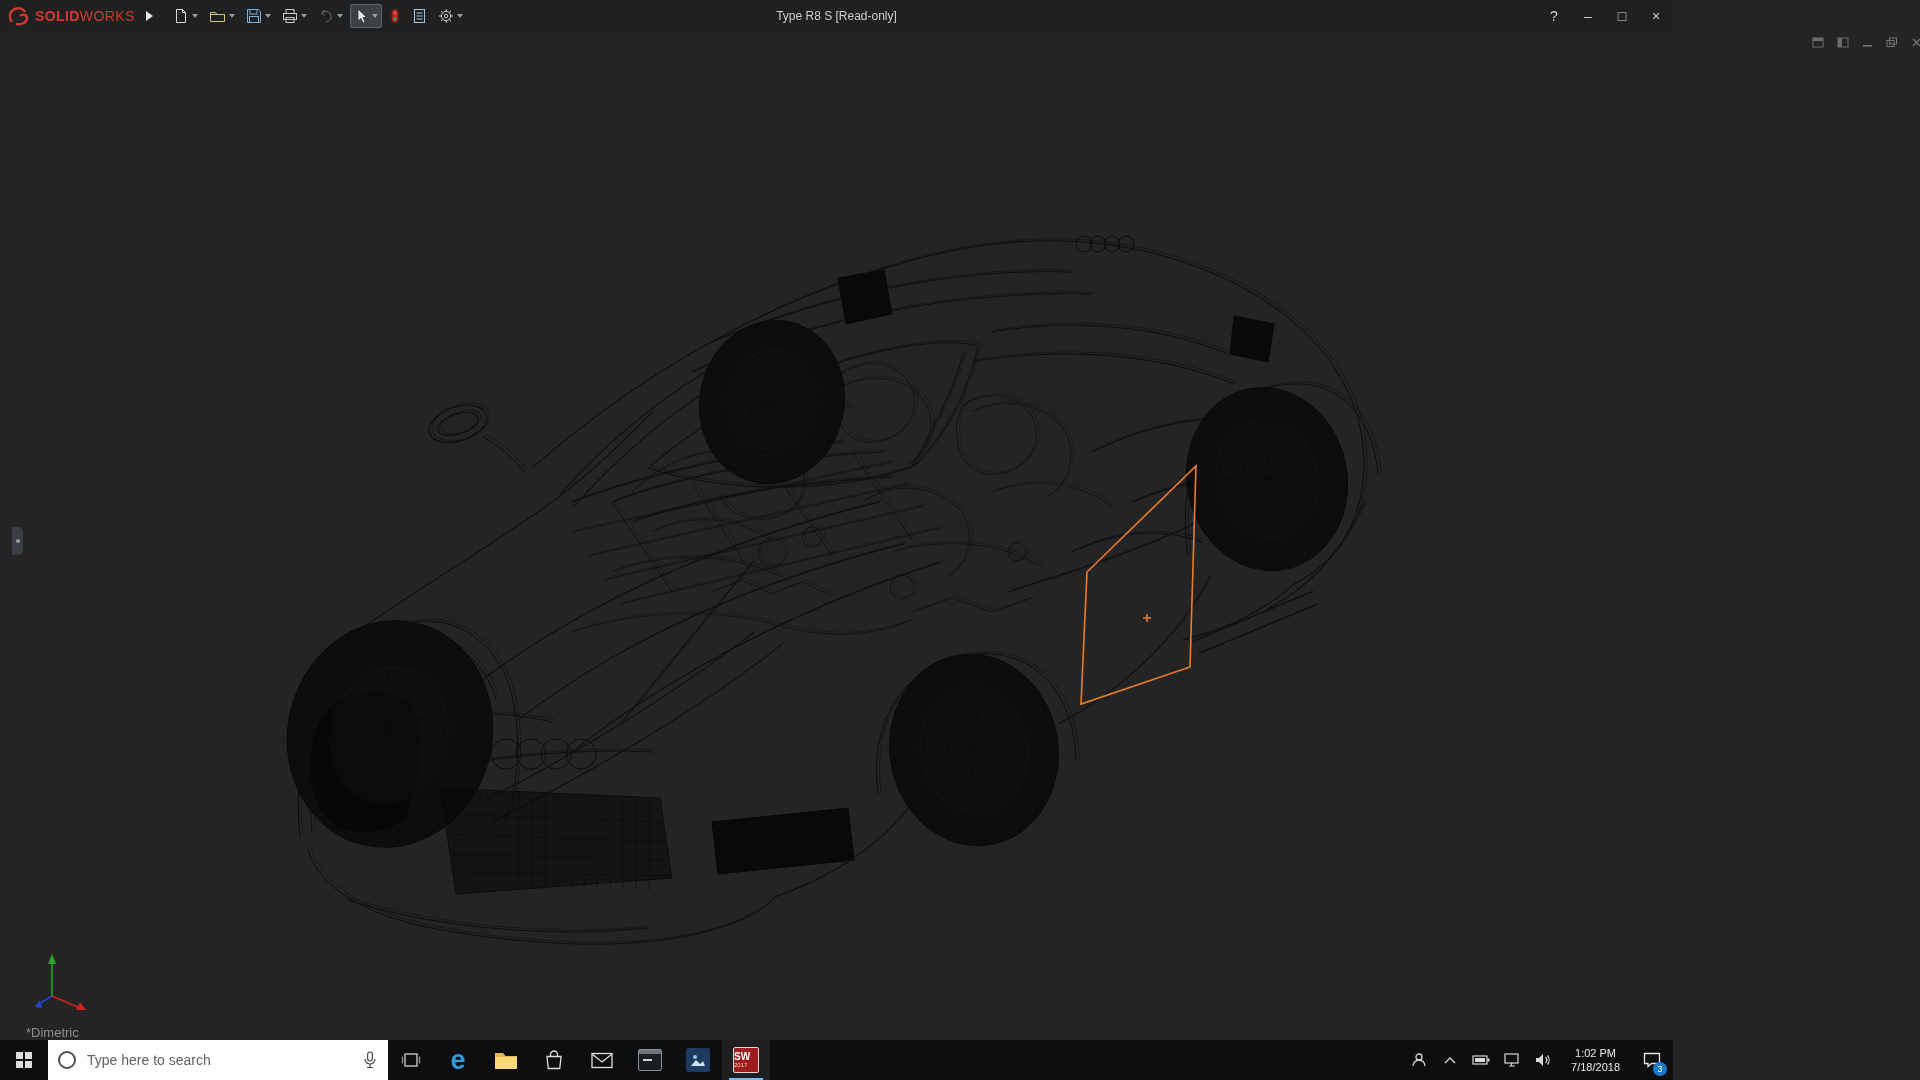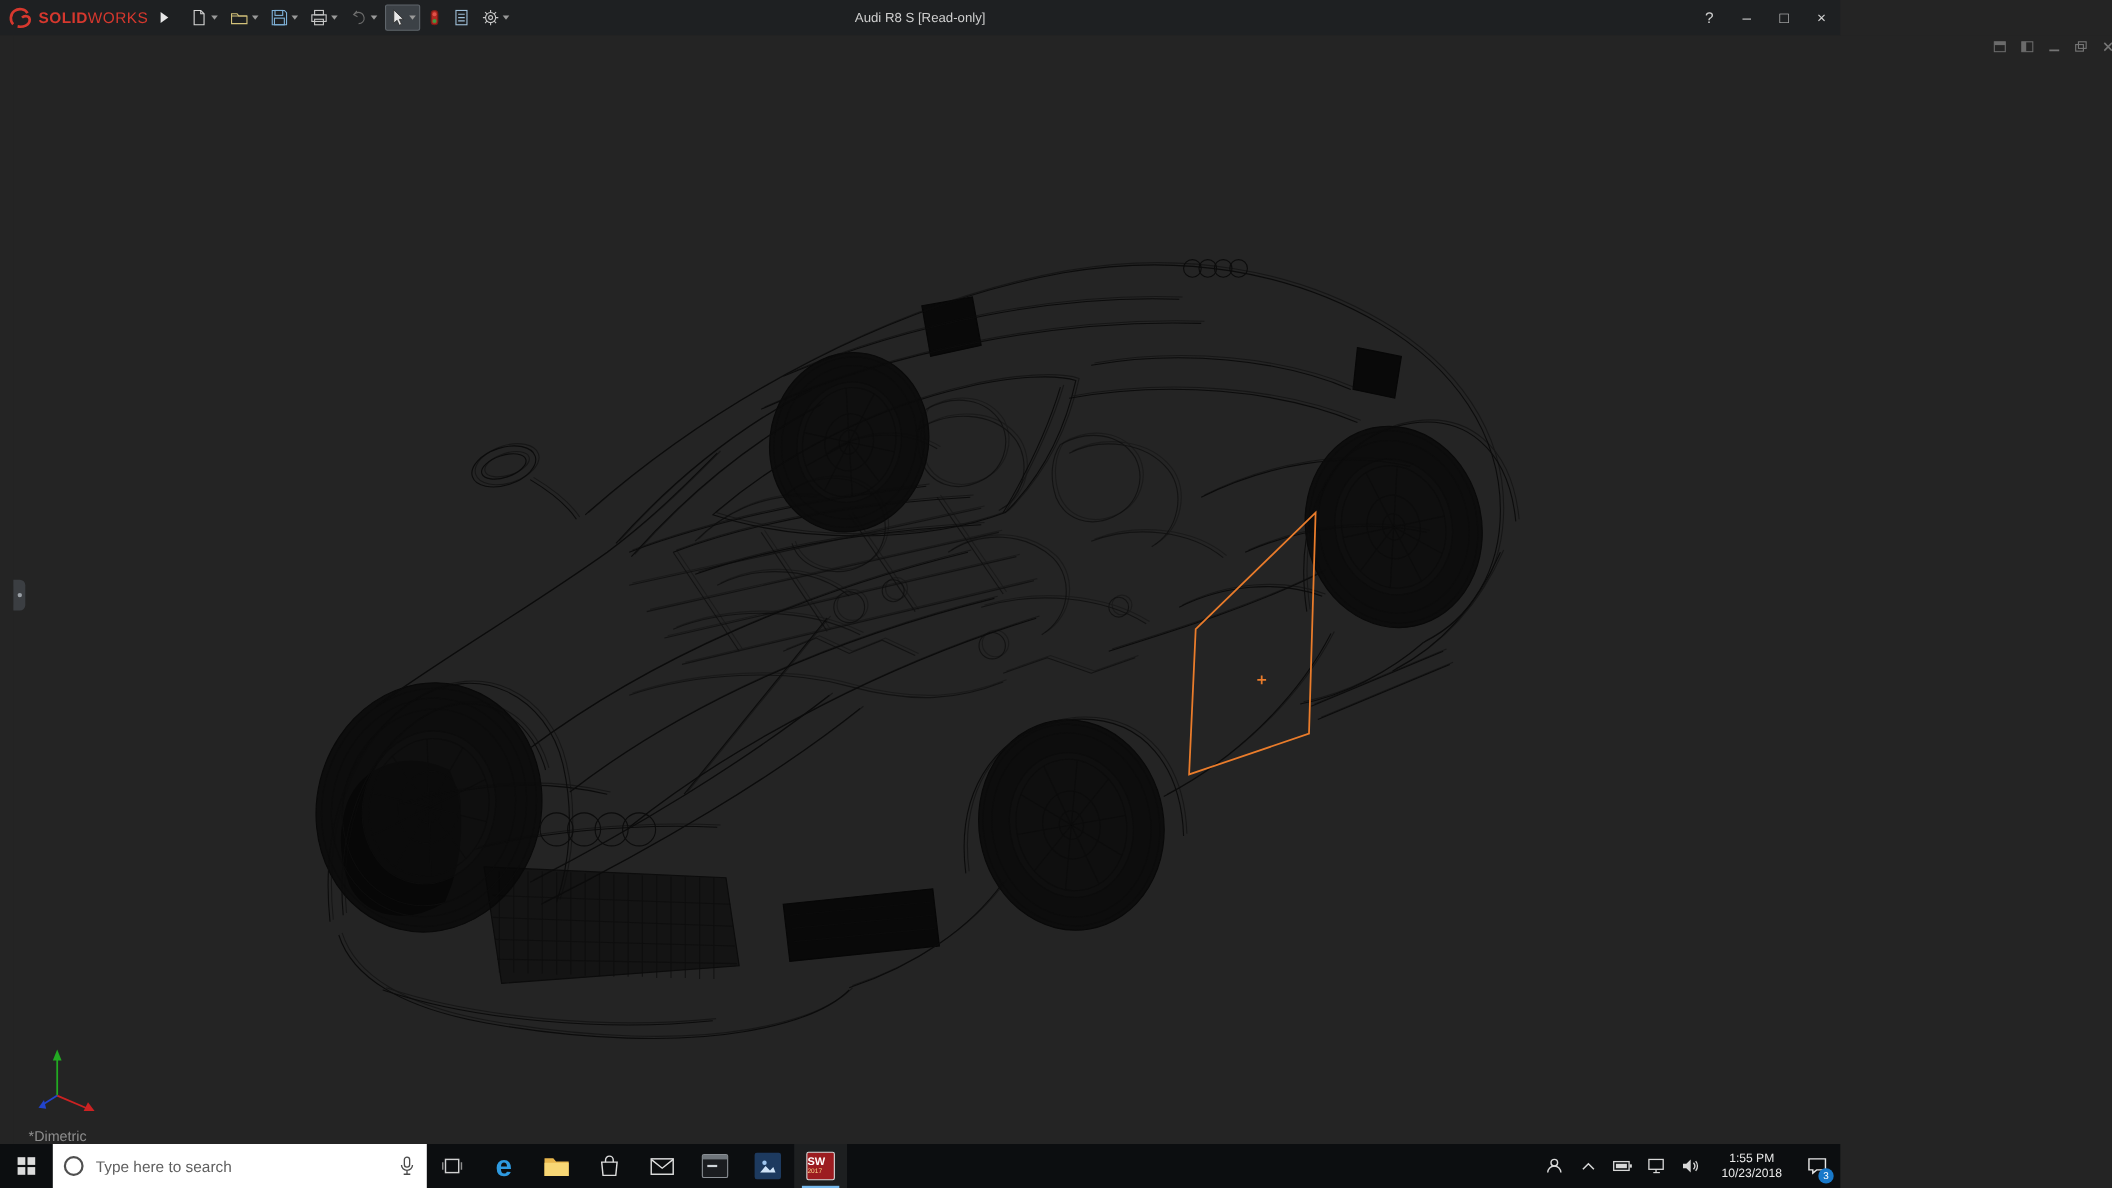--- a/index.html
+++ b/index.html
@@ -154,21 +154,21 @@
       <div class="qat-btn">
         <svg width="16" height="16" viewBox="0 0 16 16">
           <circle cx="8" cy="8" r="4.6" stroke="#c8c8c8" fill="none"></circle>
           <circle cx="8" cy="8" r="1.8" stroke="#c8c8c8" fill="none"></circle>
           <path d="M8 1 v2.4 M8 12.6 v2.4 M1 8 h2.4 M12.6 8 h2.4 M3 3 l1.7 1.7 M11.3 11.3 L13 13 M13 3 l-1.7 1.7 M4.7 11.3 L3 13" stroke="#c8c8c8"></path>
         </svg>
         <i class="caret"></i>
       </div>
     </div>
 
-    <div class="doc-title">Audi R8 S [Read-only]</div>
+    <div class="doc-title">Type R8 S [Read-only]</div>
 
     <div class="win-controls">
       <div class="win-btn">?</div>
       <div class="win-btn">–</div>
       <div class="win-btn">□</div>
       <div class="win-btn">×</div>
     </div>
   </header>
 
   <main class="viewport">
@@ -501,22 +501,22 @@
           <path d="M5 13 h6 M7.5 10 v3" stroke="#d8d8d8" stroke-width="1.2"></path>
         </svg>
       </div>
       <div class="tray-icon">
         <svg width="16" height="14" viewBox="0 0 16 14">
           <path d="M1 5 h3 l4 -4 v12 l-4 -4 h-3 Z" fill="#d8d8d8"></path>
           <path d="M10.5 4 a4.5 4.5 0 0 1 0 6 M12.5 2.5 a7 7 0 0 1 0 9" stroke="#d8d8d8" fill="none" stroke-width="1.2"></path>
         </svg>
       </div>
       <div class="clock">
-        <span>1:55 PM</span>
-        <span>10/23/2018</span>
+        <span>1:02 PM</span>
+        <span>7/18/2018</span>
       </div>
       <div class="action-center">
         <svg width="18" height="16" viewBox="0 0 18 16">
           <path d="M1.5 1.5 h15 v10 h-8 l-3.5 3 v-3 h-3.5 Z" stroke="#e6e6e6" fill="none" stroke-width="1.3"></path>
         </svg>
         <span class="badge">3</span>
       </div>
     </div>
   </footer>
 

